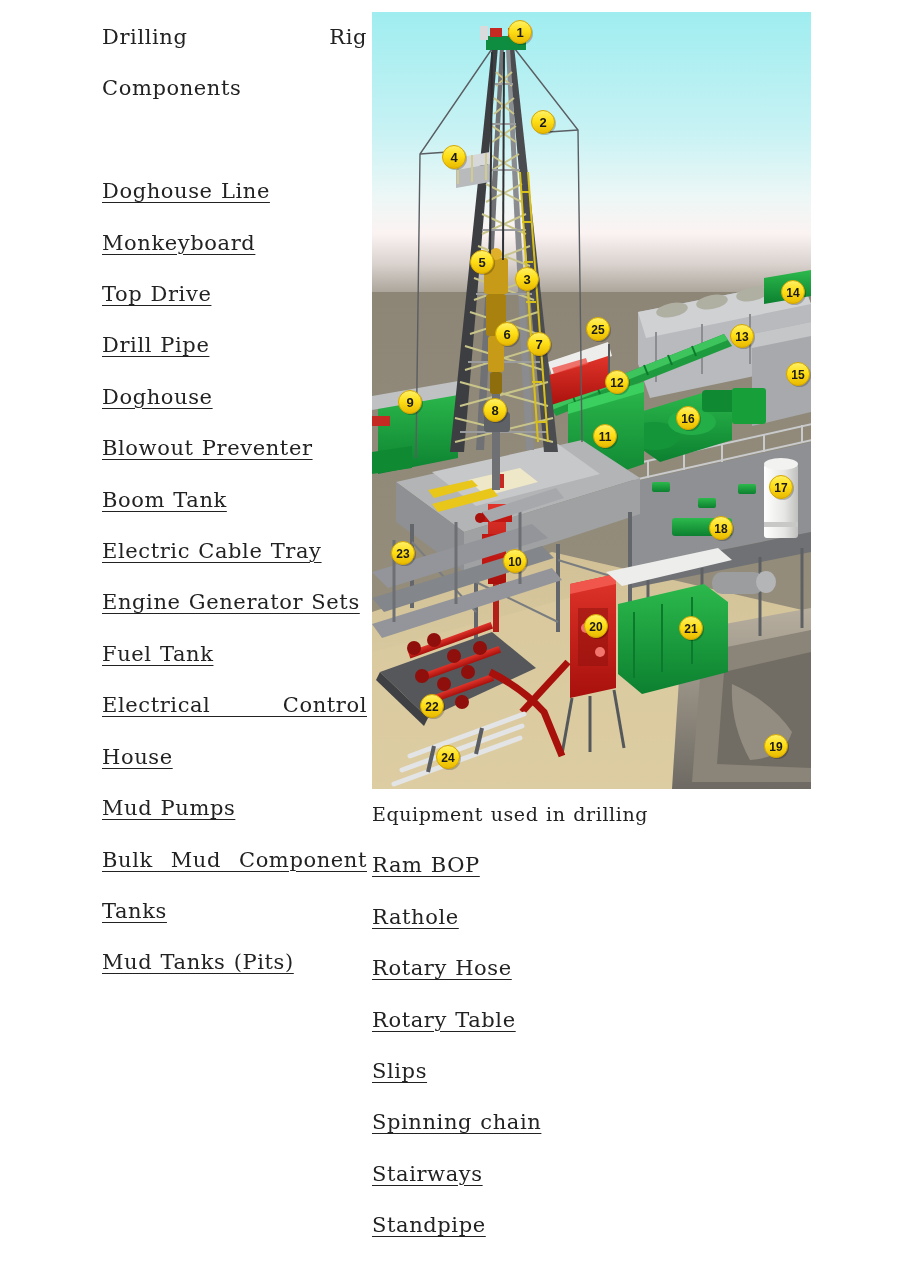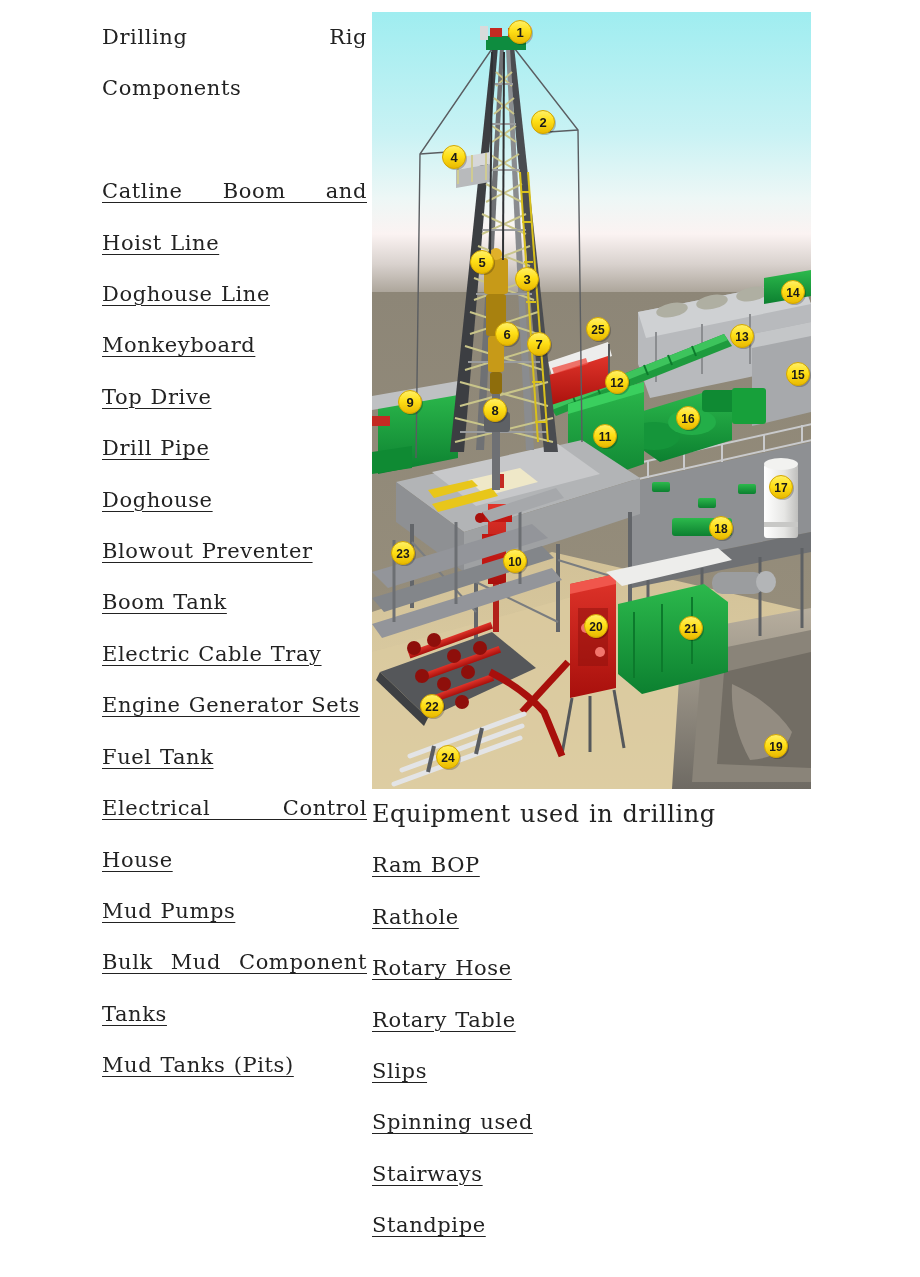--- a/index.html
+++ b/index.html
@@ -59,21 +59,21 @@
     width: 100%;
     height: 0;
   }
   .para.linkline {
     text-decoration: underline;
     text-underline-offset: 4px;
     text-decoration-thickness: 1px;
   }
 
   .caption {
-    font-size: 24px;
+    font-size: 19px;
     line-height: 51.4px;
     letter-spacing: 0.6px;
     word-spacing: 1px;
     margin: 0;
     color: #222222;
   }
 
   
   .figure {
     position: absolute;
@@ -95,21 +95,20 @@
 </head>
 <body>
 
 <div id="page">
 
   <div class="col-left">
     <p class="para title">
       <span>Drilling Rig Components</span>
     </p>
     <div id="left-links">
-        <p class="para linkline">Catline Boom and Hoist Line</p>
         <p class="para linkline">Doghouse Line</p>
         <p class="para linkline">Monkeyboard</p>
         <p class="para linkline">Top Drive</p>
         <p class="para linkline">Drill Pipe</p>
         <p class="para linkline">Doghouse</p>
         <p class="para linkline">Blowout Preventer</p>
         <p class="para linkline">Boom Tank</p>
         <p class="para linkline">Electric Cable Tray</p>
         <p class="para linkline">Engine Generator Sets</p>
         <p class="para linkline">Fuel Tank</p>
@@ -123,21 +122,21 @@
 
   <div class="col-right">
     <span class="spacer-img"></span>
     <p class="caption">Equipment used in drilling</p>
     <div id="right-links">
         <p class="para linkline">Ram BOP</p>
         <p class="para linkline">Rathole</p>
         <p class="para linkline">Rotary Hose</p>
         <p class="para linkline">Rotary Table</p>
         <p class="para linkline">Slips</p>
-        <p class="para linkline">Spinning used</p>
+        <p class="para linkline">Spinning chain</p>
         <p class="para linkline">Stairways</p>
         <p class="para linkline">Standpipe</p>
       </div>
   </div>
 
   <div class="figure">
     <svg width="439" height="777" viewBox="0 0 439 777">
       <defs>
         <linearGradient id="sky" x1="0" y1="0" x2="0" y2="1">
           <stop offset="0%" stop-color="#9FEDF0"></stop>

